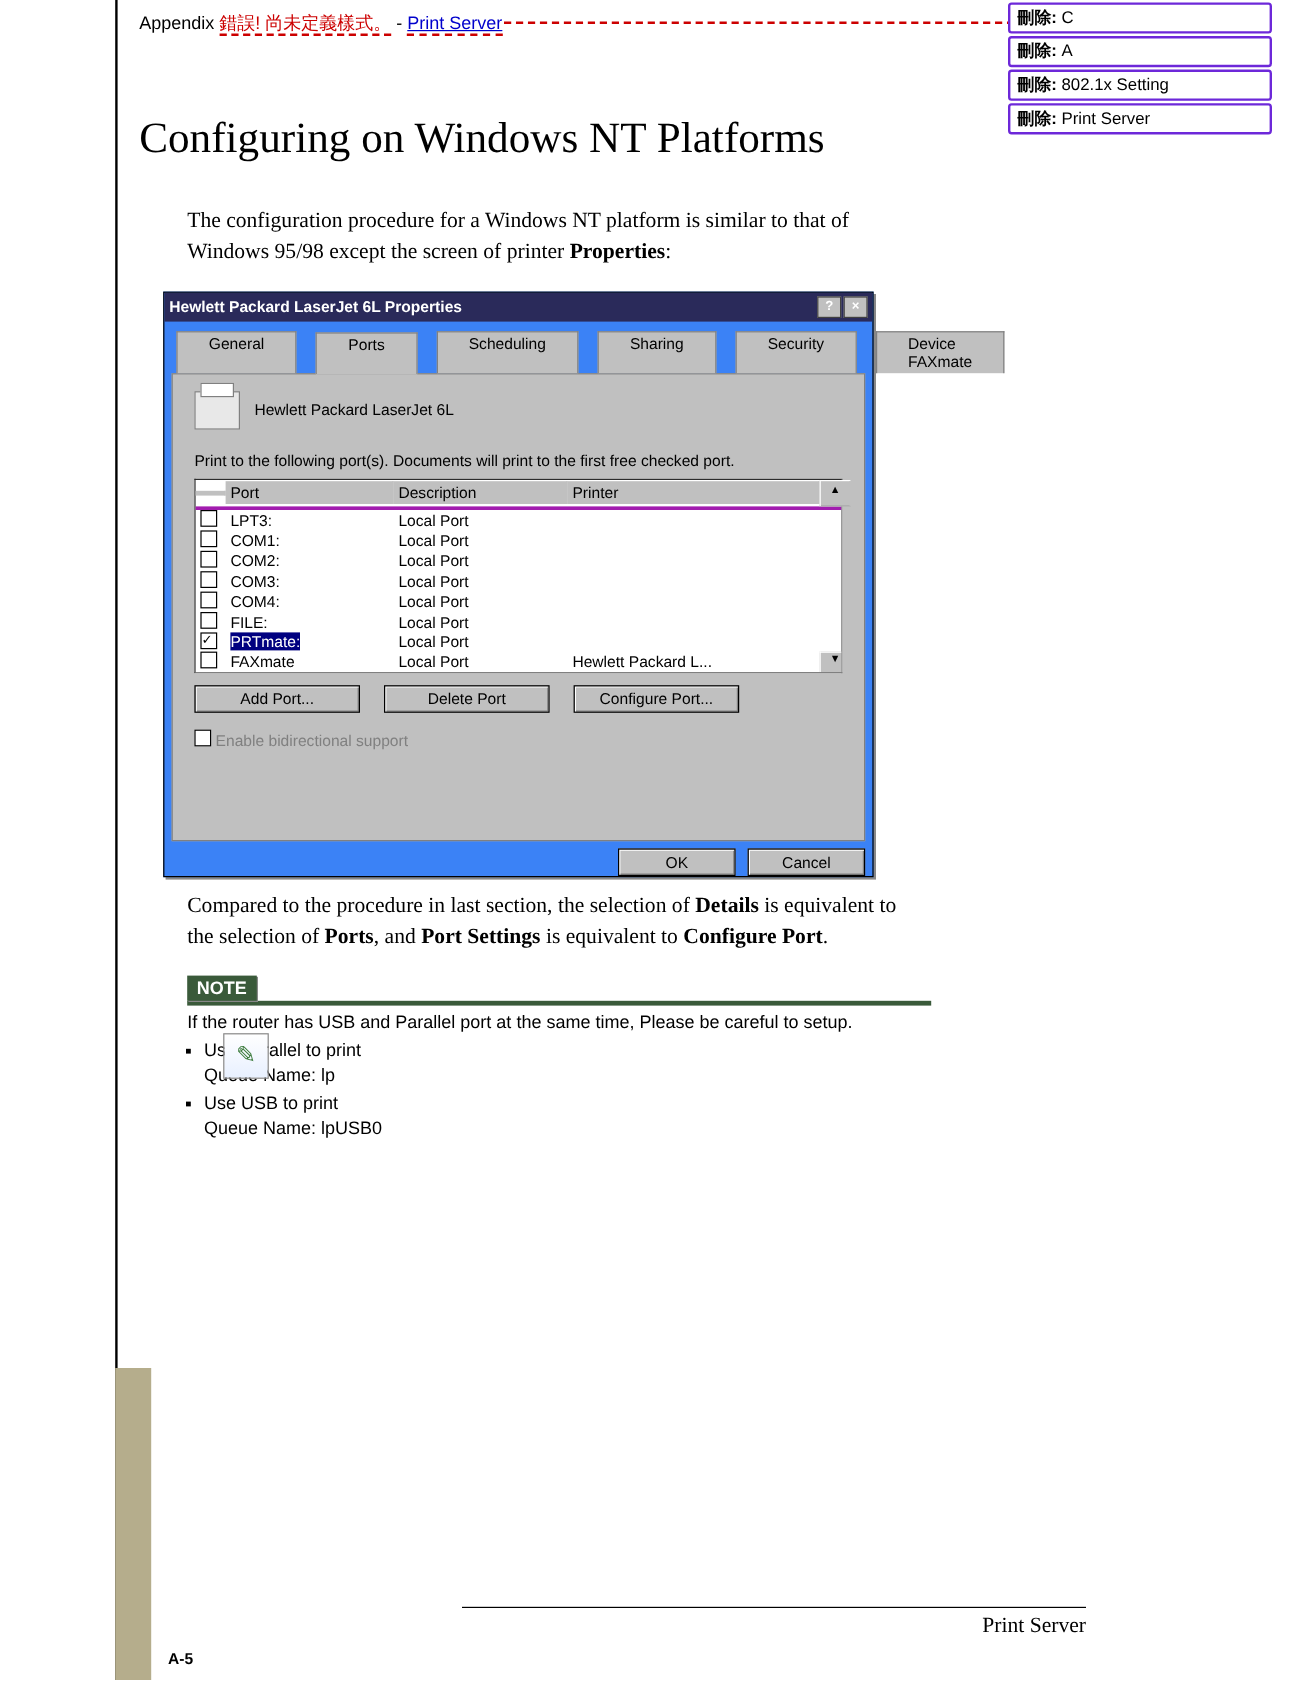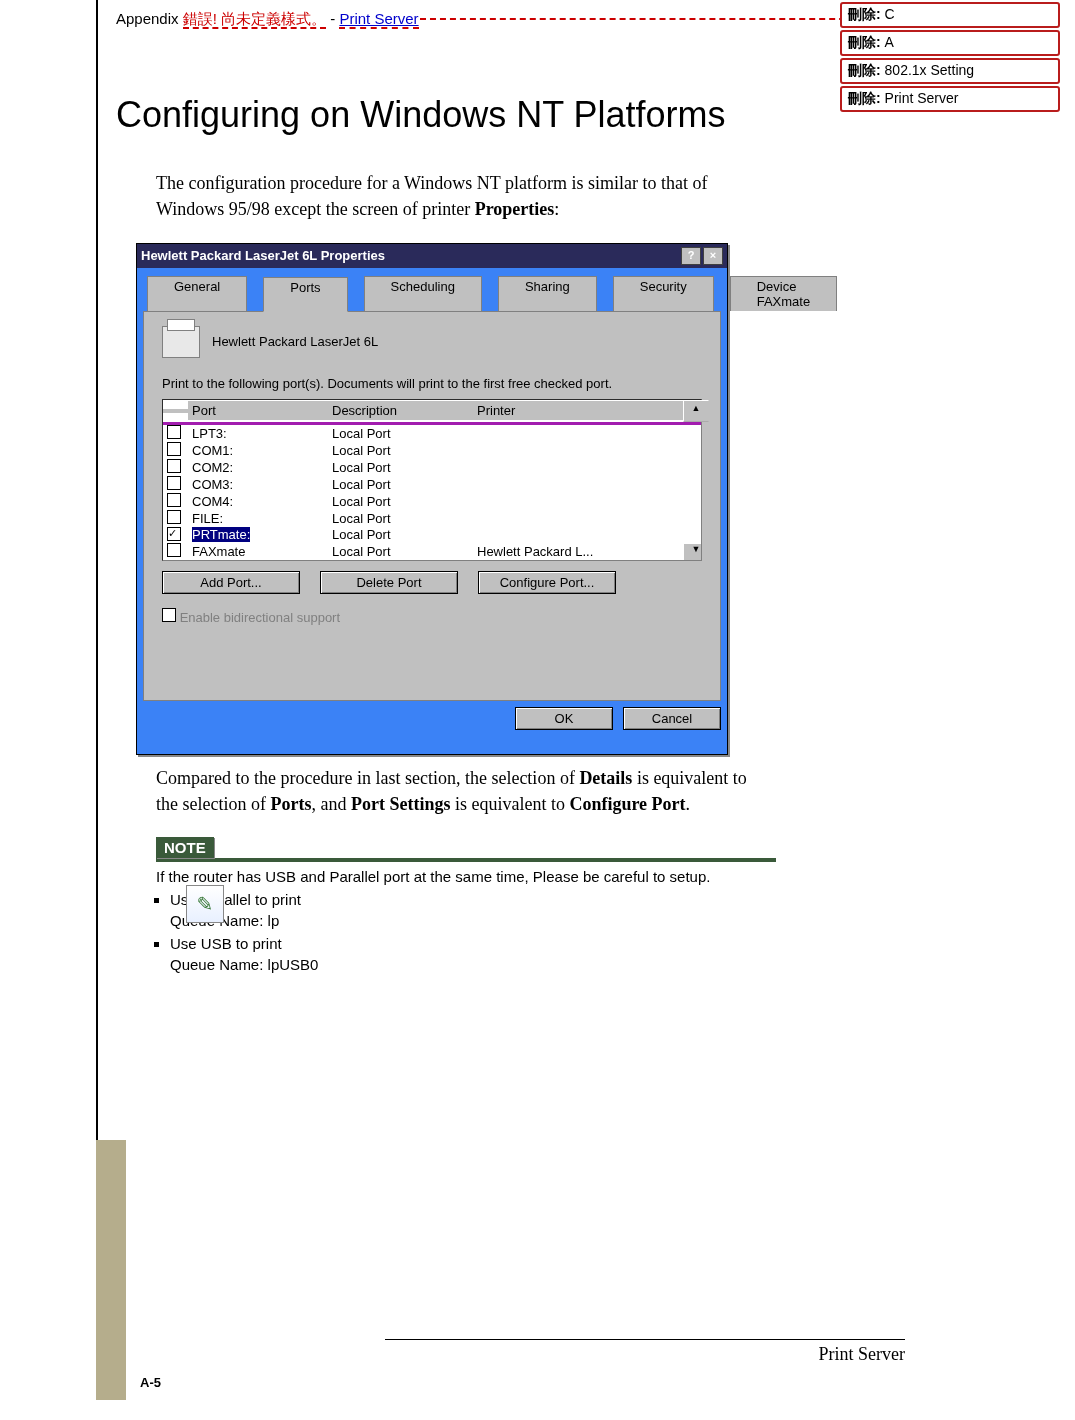--- a/index.html
+++ b/index.html
@@ -55,35 +55,35 @@
   }
   .balloons {
     position: absolute;
     right: 15px;
     top: 2px;
     width: 220px;
     font-family: Arial, sans-serif;
     font-size: 14px;
   }
   .balloon {
-    border: 2px solid #b91c1c;
+    border: 2px solid #6d28d9;
     border-radius: 3px;
     padding: 2px 6px;
     margin-bottom: 2px;
     background: #fff;
   }
   .balloon b { font-weight: bold; }
   .content {
     position: absolute;
     left: 116px;
     top: 70px;
     width: 700px;
   }
   h1 {
-    font-family: Liberation Sans, sans-serif;
+    font-family: Liberation Serif, serif;
     font-weight: normal;
     font-size: 36px;
     color: #000;
     margin: 20px 0 30px 0;
     line-height: 1.4;
   }
   p.body {
     font-family: Georgia, serif;
     font-size: 18px;
     margin: 10px 0 20px 40px;
@@ -168,21 +168,21 @@
   .btn95 {
     min-width: 120px;
     padding: 3px 8px;
     background:#c0c0c0;
     border: 1px solid #000;
     box-shadow: inset 1px 1px #fff, inset -1px -1px #808080;
     text-align:center;
     font-size:13px;
   }
   .cbline { margin: 2px 0; }
-  .okrow { display:flex; justify-content:flex-end; gap:10px; padding: 0 6px 24px 0; }
+  .okrow { display:flex; justify-content:flex-end; gap:10px; padding: 0 6px 0 0; }
   .okrow .btn95 { min-width: 80px; }
   .note-wrap { margin-left: 40px; margin-top: 18px; width: 620px; font-family: Arial, sans-serif; font-size: 15px; }
   .note-label {
     display:inline-block;
     background:#3a5a3a;
     color:#fff;
     font-weight:bold;
     padding: 2px 8px;
     box-shadow: 1px 1px #888;
   }

